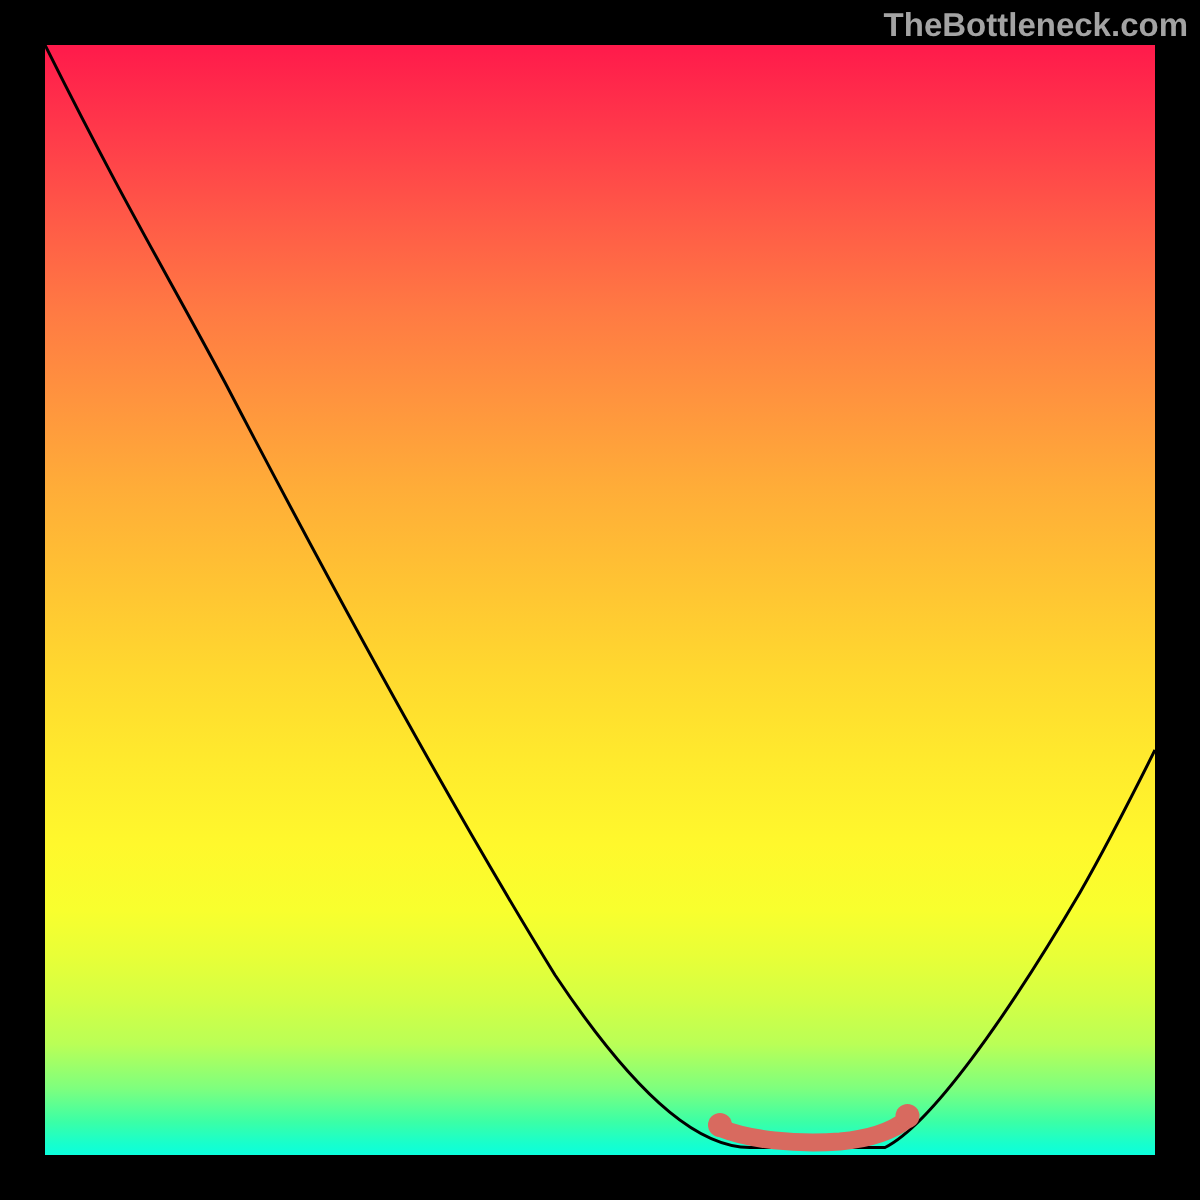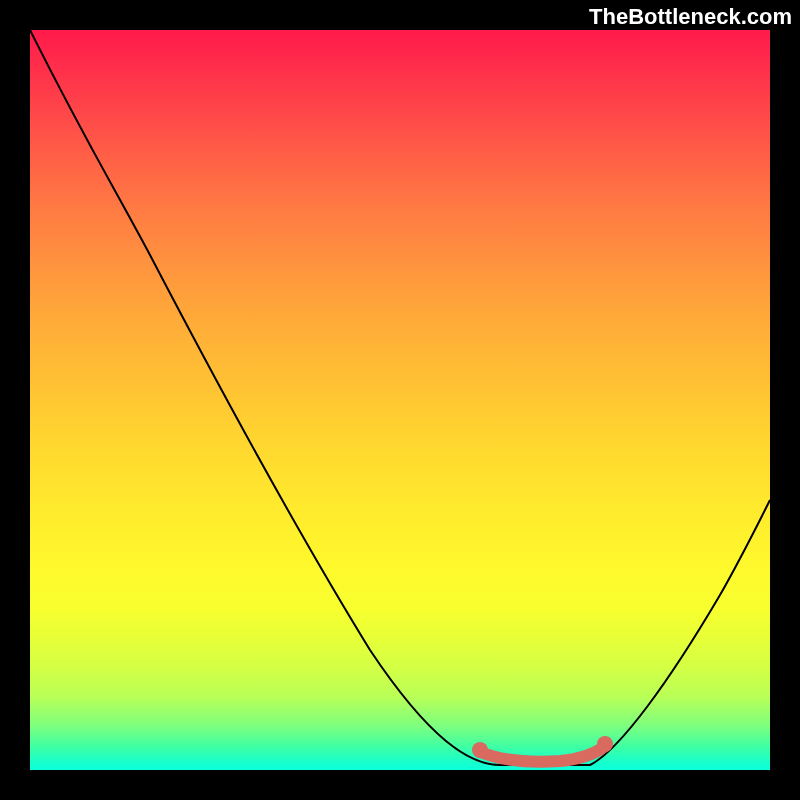--- a/index.html
+++ b/index.html
@@ -14,21 +14,21 @@
   .frame {
     position: relative;
     width: 800px;
     height: 800px;
     background: #000;
   }
   .watermark {
     position: absolute;
     top: 4px;
     right: 8px;
-    color: #ffffff;
+    color: #a3a3a3;
     font-size: 22px;
     font-weight: 600;
     z-index: 10;
   }
   .plot {
     position: absolute;
     left: 30px;
     top: 30px;
     width: 740px;
     height: 740px;

